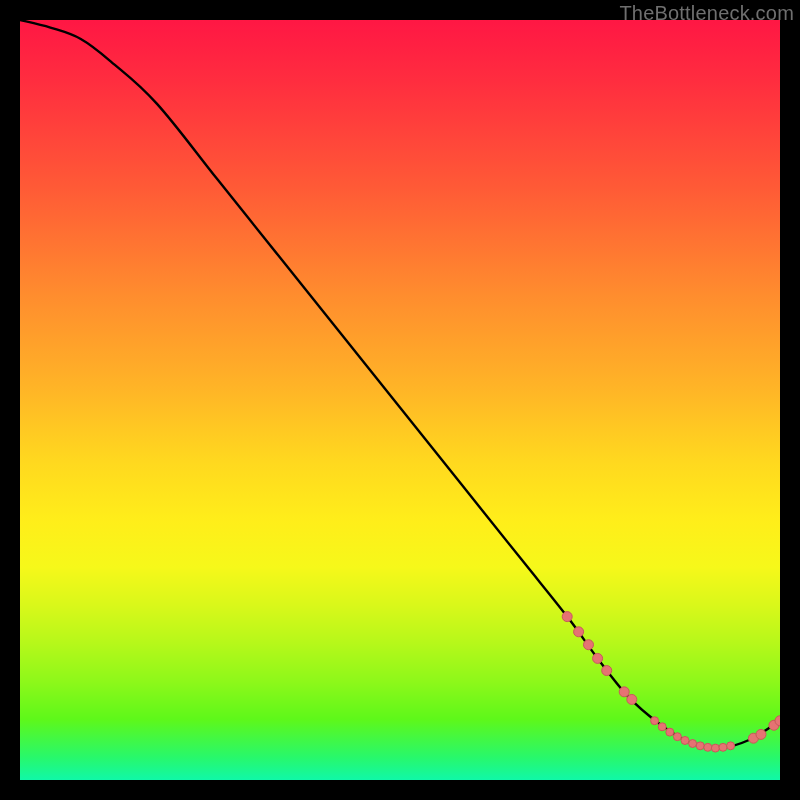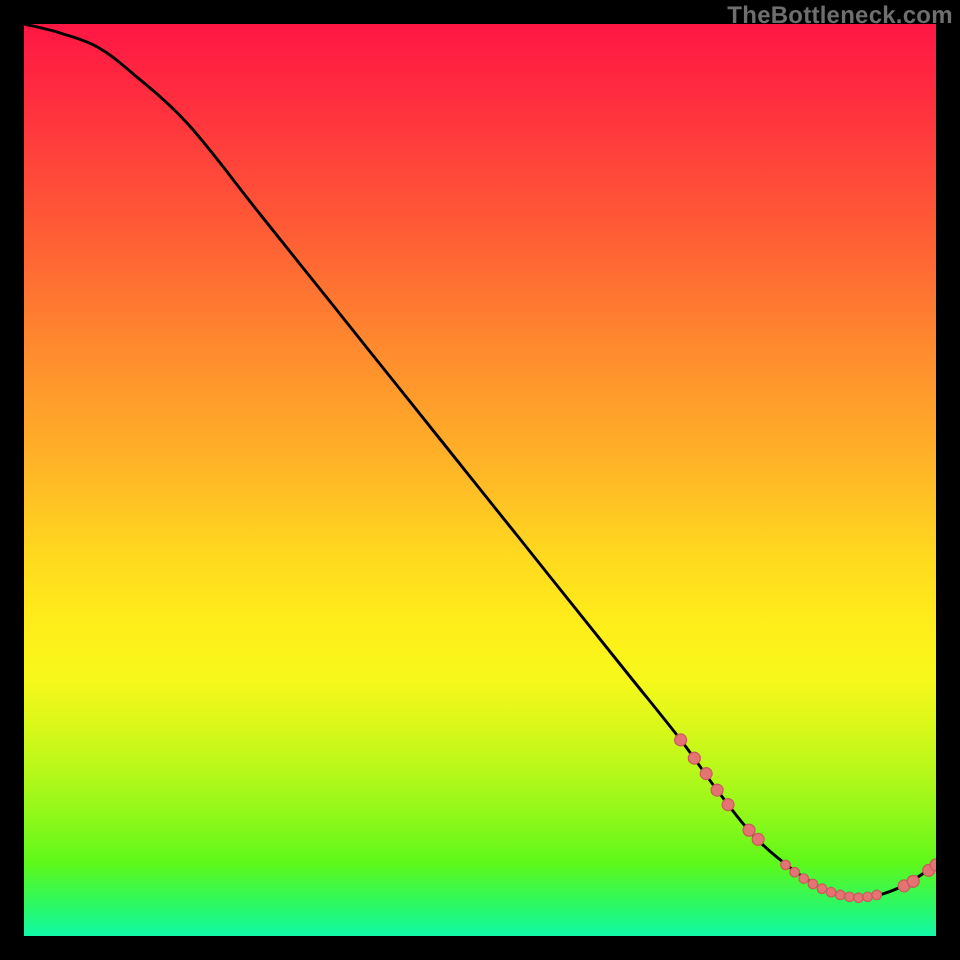--- a/index.html
+++ b/index.html
@@ -42,21 +42,21 @@
       #10f8a8 100%
     );
   }
   .watermark {
     position: absolute;
     top: 2px;
     right: 6px;
     color: #6f6f6f;
     font-size: 20px;
     letter-spacing: 0.2px;
-    font-weight: 700;
+    font-weight: 400;
     user-select: none;
   }
   svg.overlay {
     position: absolute;
     left: 0;
     top: 0;
     width: 760px;
     height: 760px;
   }
 </style>

